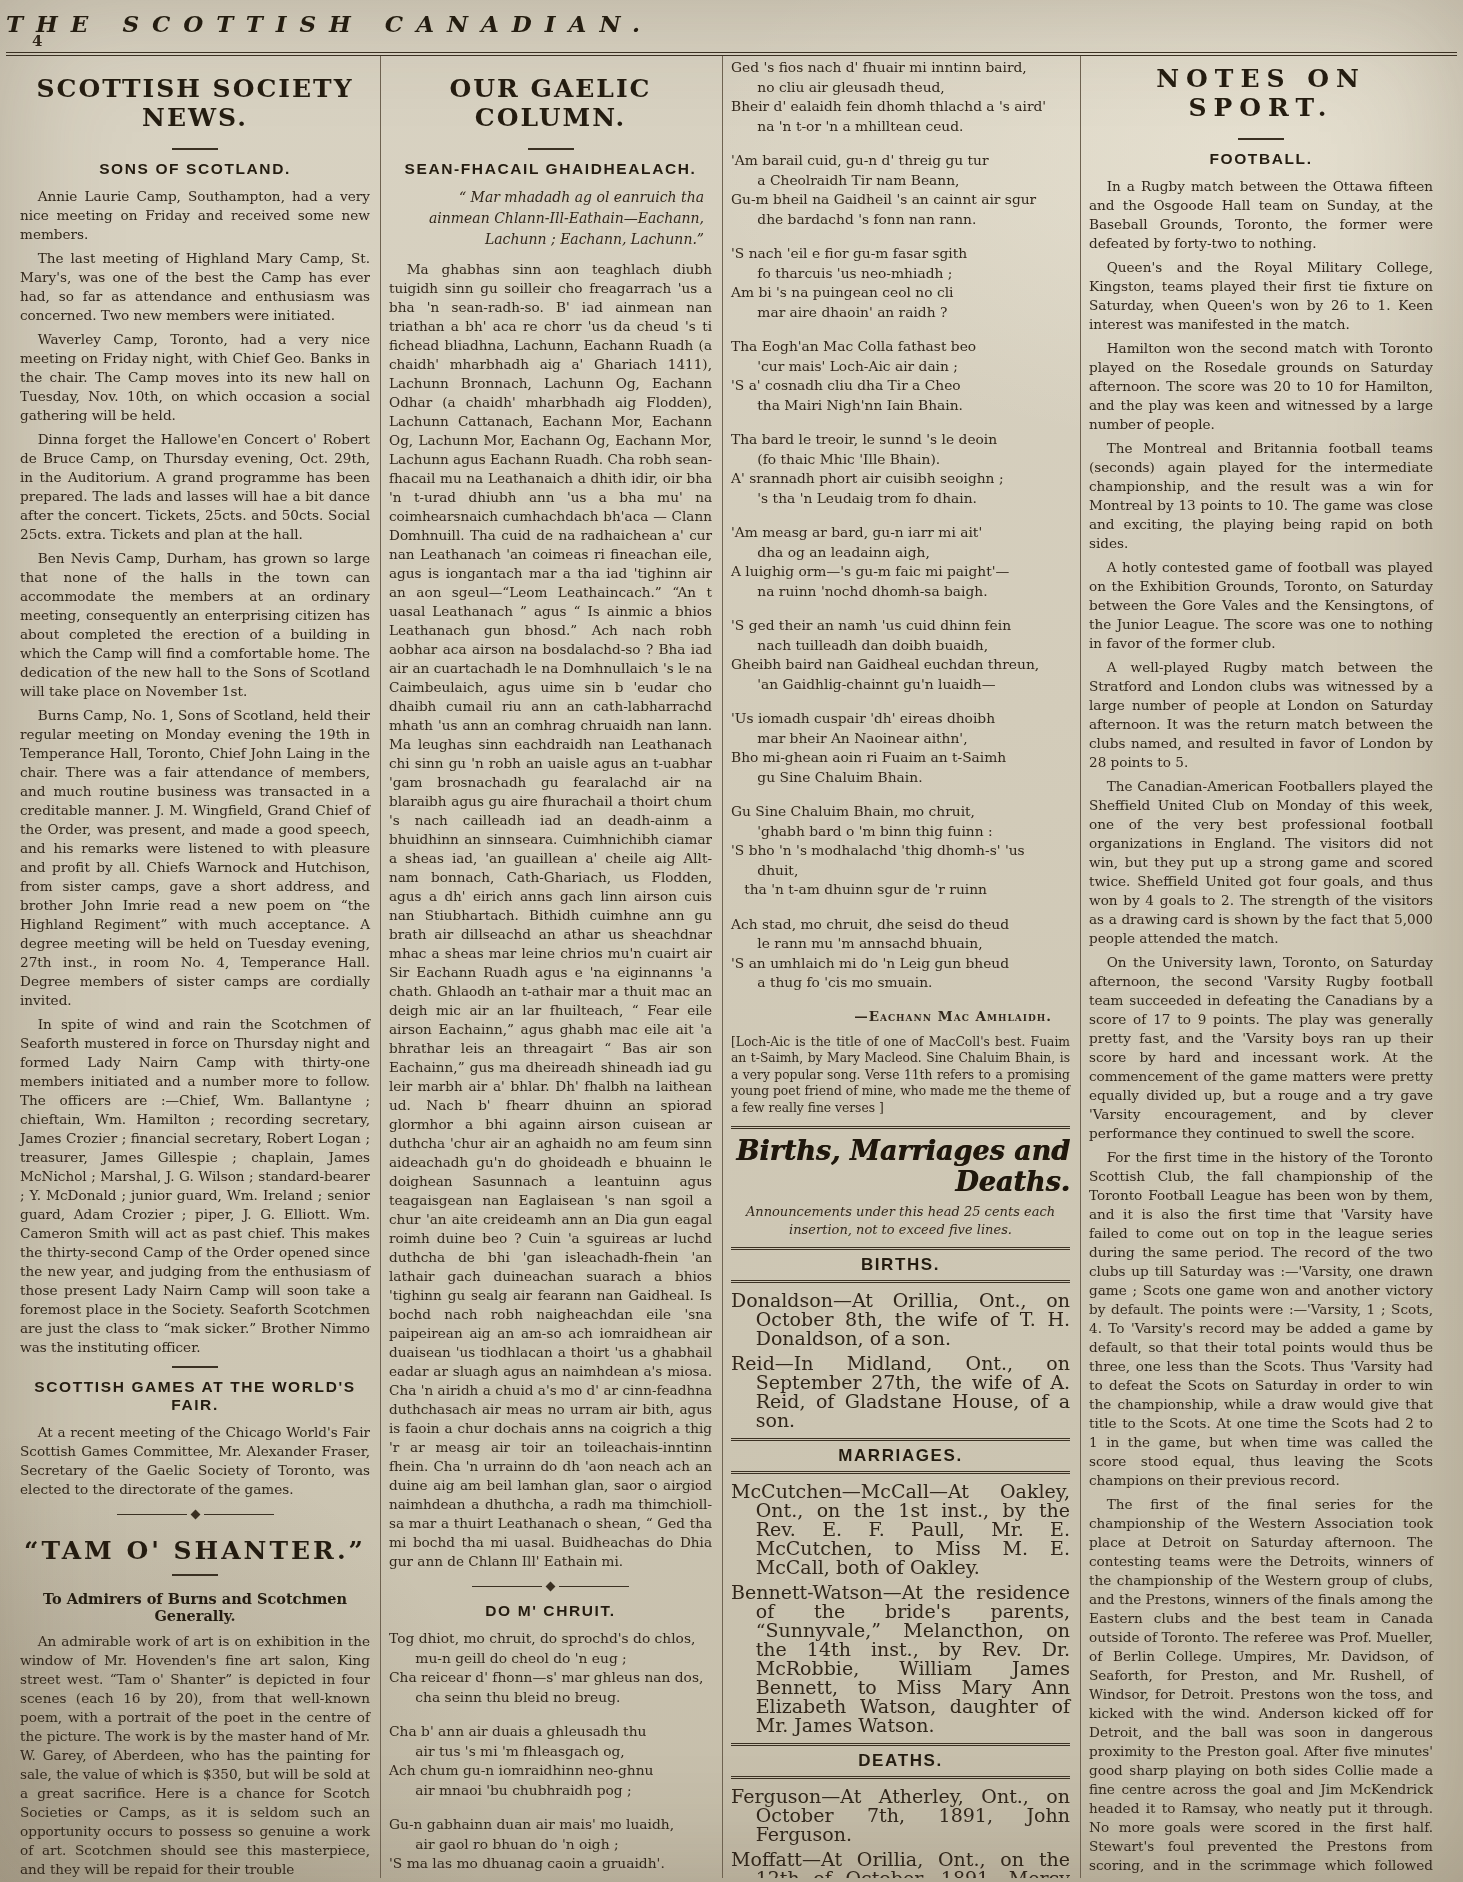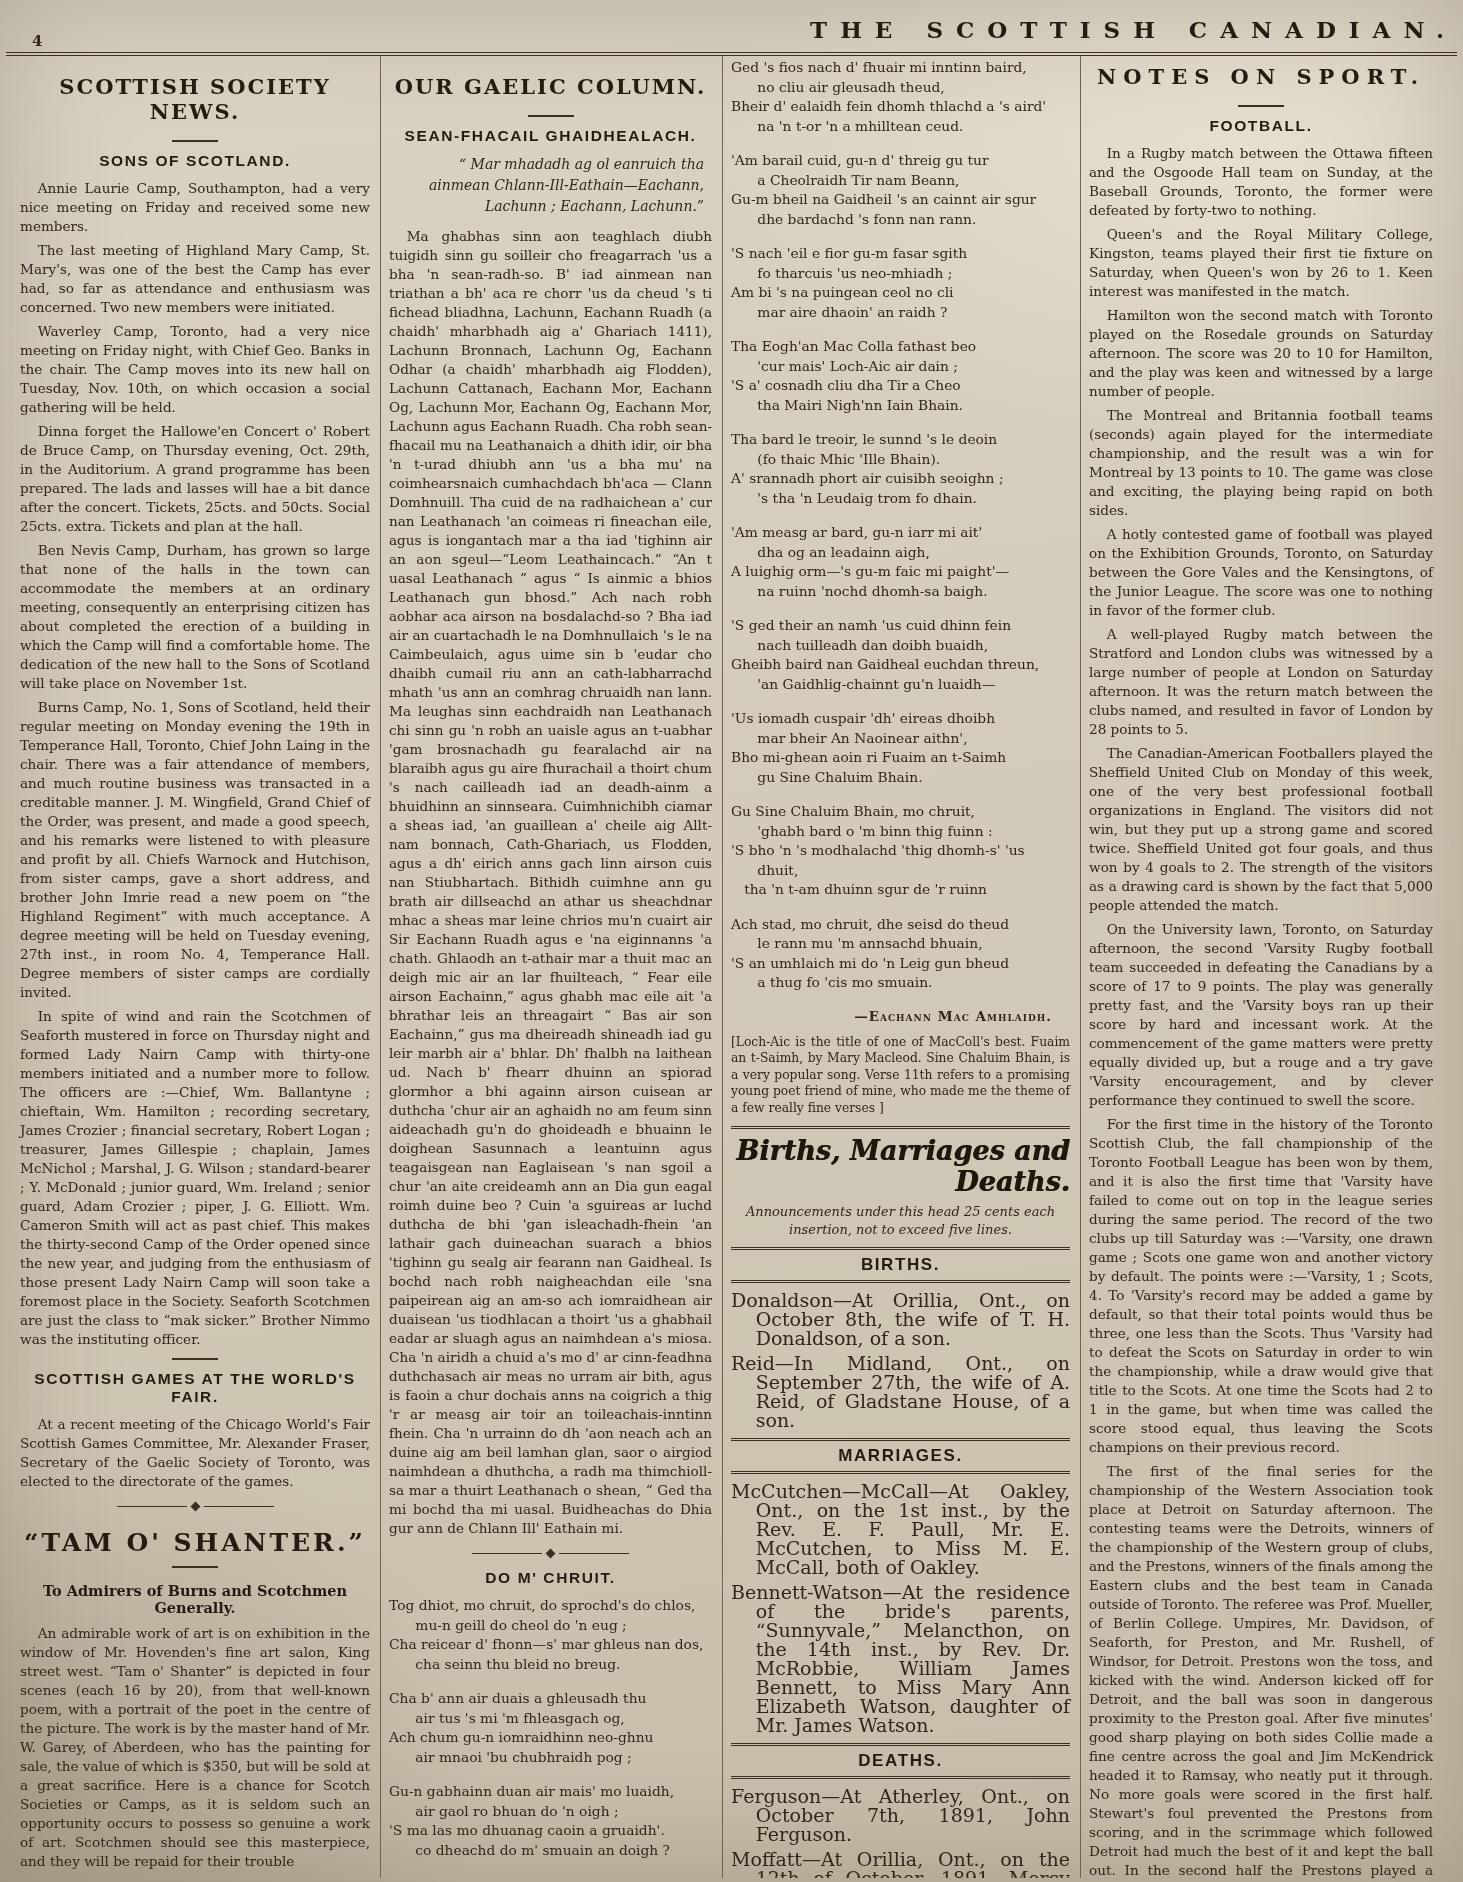--- a/index.html
+++ b/index.html
@@ -11,36 +11,37 @@
     color: #31261a;
     background:
       radial-gradient(ellipse 900px 500px at 85% 8%, rgba(255,250,235,.35), rgba(0,0,0,0) 60%),
       radial-gradient(ellipse 700px 600px at 5% 95%, rgba(60,45,25,.18), rgba(0,0,0,0) 60%),
       linear-gradient(175deg, #d9d3c3 0%, #d3ccba 40%, #ccc5b2 75%, #c4bca8 100%);
     box-shadow: inset 0 0 120px rgba(70,55,30,.25);
     font-family: "DejaVu Serif", serif;
   }
   .header { position: relative; height: 56px; border-bottom: 4px double #3a3022; margin: 0 6px; }
   .masthead {
-    text-align: right; padding-top: 16px;
+    text-align: left; padding-top: 10px;
     font-size: 23px; font-weight: bold; letter-spacing: 13px;
     color: #241c10;
+    font-style: italic;
   }
   .page-num { position: absolute; left: 26px; bottom: 2px; font-size: 15px; font-weight: bold; }
   .columns {
     display: grid;
     grid-template-columns: 368px 342px 358px 363px;
     margin-left: 12px;
     height: 1822px;
   }
   .col { padding: 2px 10px 0 8px; overflow: hidden; }
   .col + .col { border-left: 1px solid #6e6250; }
 
   .col-title {
-    text-align: center; font-size: 21px; font-weight: bold;
+    text-align: center; font-size: 25px; font-weight: bold;
     letter-spacing: 2px; margin: 16px 0 16px; color: #241c10;
   }
   .col-title.wide { letter-spacing: 7px; margin-top: 6px; }
   .rule-short { width: 46px; border-top: 2px solid #3a3022; margin: 9px auto 10px; }
   .sec-head {
     text-align: center; font-family: "Liberation Sans", sans-serif;
     font-size: 15.5px; font-weight: bold; letter-spacing: 1.6px;
     margin: 10px 0 9px; color: #241c10;
   }
   .sec-head.big { font-size: 17px; }

